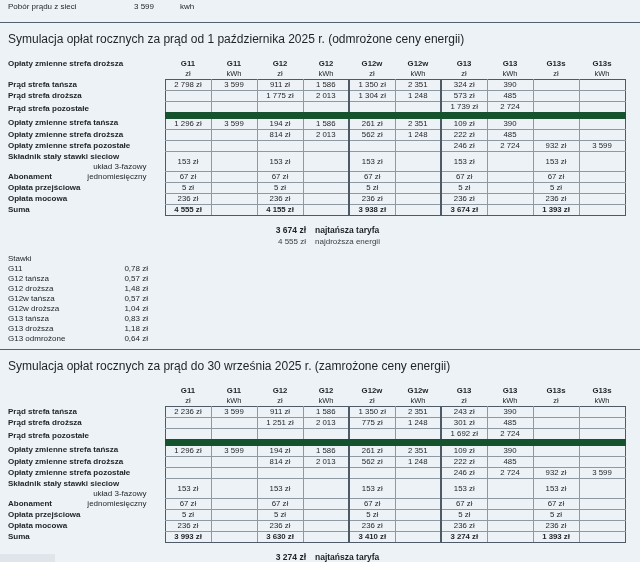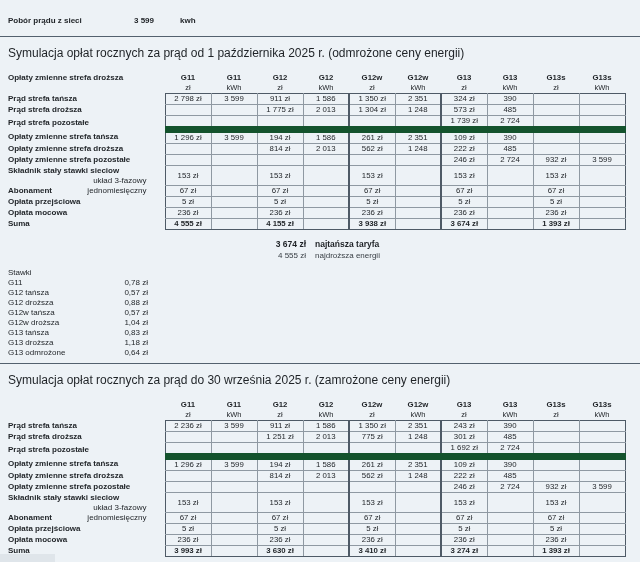--- a/index.html
+++ b/index.html
@@ -1,21 +1,21 @@
 <!DOCTYPE html>
 <html><head>
 <meta charset="utf-8">
 <style>
   html,body{margin:0;padding:0;}
   body{
     width:640px;height:562px;overflow:hidden;position:relative;
     background:#edf2f6;color:#1e2226;
     font-family:"Liberation Sans", sans-serif;font-size:8px;
   }
-  .toprow{display:flex;align-items:baseline;padding:16px 0 0 8px;height:15px;font-weight:bold;}
+  .toprow{display:flex;align-items:baseline;padding:2px 0 0 8px;height:15px;}
   .toprow .tr-label{display:inline-block;width:110px;}
   .toprow .tr-value{display:inline-block;width:36px;text-align:right;}
   .toprow .tr-unit{margin-left:26px;}
   .divider{border-top:1px solid #53616e;height:0;margin-top:5px;}
   .section-title{margin:9px 0 0 8px;font-size:12px;}
   table.data-table{border-collapse:collapse;table-layout:fixed;margin:13px 0 0 8px;width:617px;}
   table.data-table th{font-weight:bold;text-align:center;padding:0;height:10px;line-height:10px;font-size:7.8px;border:none;}
   table.data-table th.unit{font-weight:normal;font-size:7.5px;}
   table.data-table th.corner{text-align:left;vertical-align:top;font-size:8px;}
   table.data-table td{border:1px solid #8f99a2;height:10px;line-height:10px;padding:0 1px;text-align:center;
@@ -259,21 +259,21 @@
       <div class="rate-row">
         <span class="rl">G11</span>
         <span class="rv">0,78 zł</span>
       </div>
       <div class="rate-row">
         <span class="rl">G12 tańsza</span>
         <span class="rv">0,57 zł</span>
       </div>
       <div class="rate-row">
         <span class="rl">G12 droższa</span>
-        <span class="rv">0,88 zł</span>
+        <span class="rv">1,48 zł</span>
       </div>
       <div class="rate-row">
         <span class="rl">G12w tańsza</span>
         <span class="rv">0,57 zł</span>
       </div>
       <div class="rate-row">
         <span class="rl">G12w droższa</span>
         <span class="rv">1,04 zł</span>
       </div>
       <div class="rate-row">

